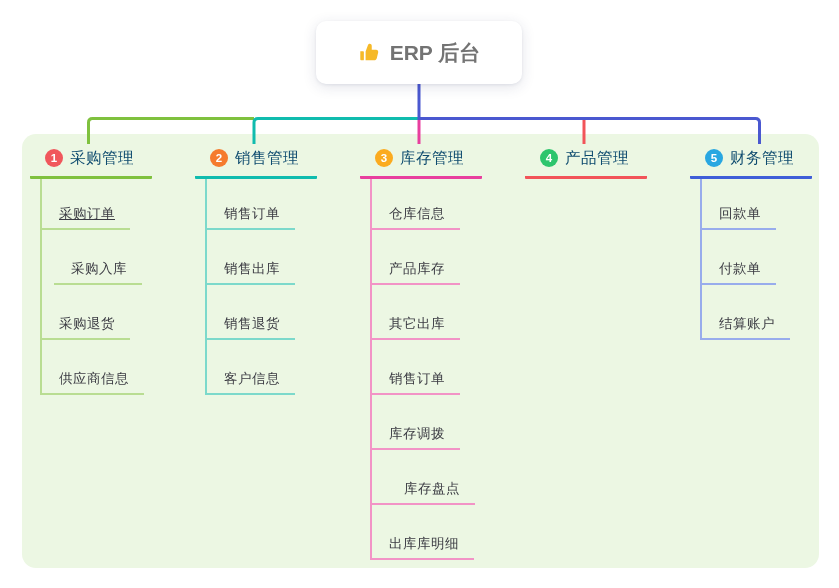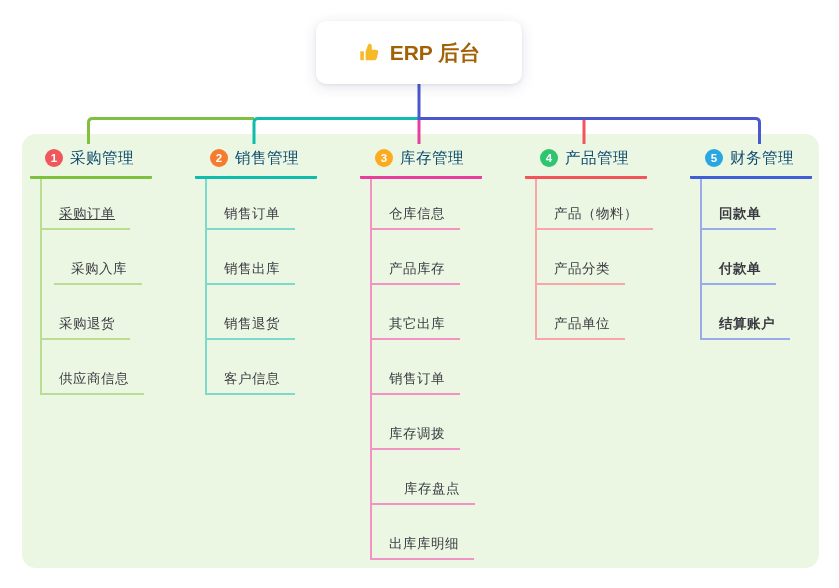--- a/index.html
+++ b/index.html
@@ -11,21 +11,21 @@
     position:absolute;left:22px;top:134px;width:797px;height:434px;
     border-radius:14px;background:#ecf7e3;
   }
   svg.connectors{position:absolute;left:0;top:0;width:839px;height:588px;pointer-events:none;}
   .root-node{
     position:absolute;left:316px;top:21px;width:206px;height:63px;
     background:#ffffff;border-radius:10px;
     box-shadow:0 3px 14px rgba(40,50,90,.13), 0 1px 3px rgba(40,50,90,.08);
     display:flex;align-items:center;justify-content:center;gap:10px;
   }
-  .root-title{font-size:21px;font-weight:600;color:#a16207;white-space:nowrap;}
+  .root-title{font-size:21px;font-weight:600;color:#737373;white-space:nowrap;}
   .branch{position:absolute;top:146px;}
   .b-header{
     display:flex;align-items:center;gap:7px;height:24px;width:fit-content;
     padding:0 18px 6px 15px;border-bottom:3px solid;border-radius:1px;
   }
   .badge{
     width:18px;height:18px;border-radius:50%;flex:none;
     color:#fff;font-size:11.5px;font-weight:bold;line-height:18px;text-align:center;
   }
   .b-title{font-size:15.5px;font-weight:500;color:#0c4a6e;white-space:nowrap;letter-spacing:.5px;}
@@ -100,31 +100,26 @@
           <div class="b-child" style="border-bottom-color: rgb(242, 147, 198);">库存调拨</div>
           <div class="b-child" style="border-bottom-color: rgb(242, 147, 198); padding-left: 32px;">库存盘点</div>
           <div class="b-child" style="border-bottom-color: rgb(242, 147, 198);">出库库明细</div>
         </div>
       </div>
       <div class="branch" style="left: 525px;">
         <div class="b-header" style="border-bottom-color: rgb(242, 84, 89);">
           <span class="badge" style="background: rgb(45, 197, 109);">4</span>
           <span class="b-title">产品管理</span>
         </div>
-        <div class="b-children" style="border-left-color: rgb(249, 165, 169);">
-          <div class="b-child" style="border-bottom-color: rgb(249, 165, 169);">产品（物料）</div>
-          <div class="b-child" style="border-bottom-color: rgb(249, 165, 169);">产品分类</div>
-          <div class="b-child" style="border-bottom-color: rgb(249, 165, 169);">产品单位</div>
-        </div>
       </div>
       <div class="branch" style="left: 690px;">
         <div class="b-header" style="border-bottom-color: rgb(63, 94, 216);">
           <span class="badge" style="background: rgb(41, 167, 225);">5</span>
           <span class="b-title">财务管理</span>
         </div>
-        <div class="b-children" style="border-left-color: rgb(152, 172, 236); font-weight: bold;">
+        <div class="b-children" style="border-left-color: rgb(152, 172, 236);">
           <div class="b-child" style="border-bottom-color: rgb(152, 172, 236);">回款单</div>
           <div class="b-child" style="border-bottom-color: rgb(152, 172, 236);">付款单</div>
           <div class="b-child" style="border-bottom-color: rgb(152, 172, 236);">结算账户</div>
         </div>
       </div>
     </div>
 </div>
 
 </body></html>

